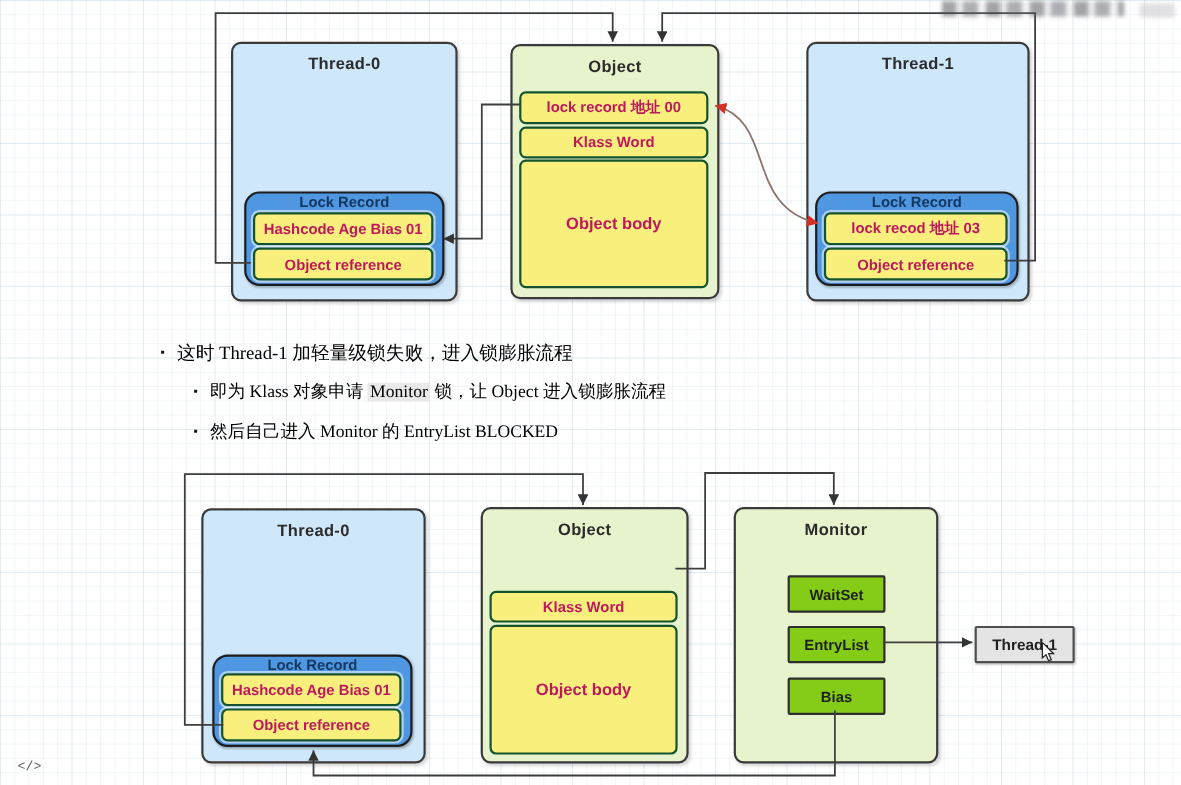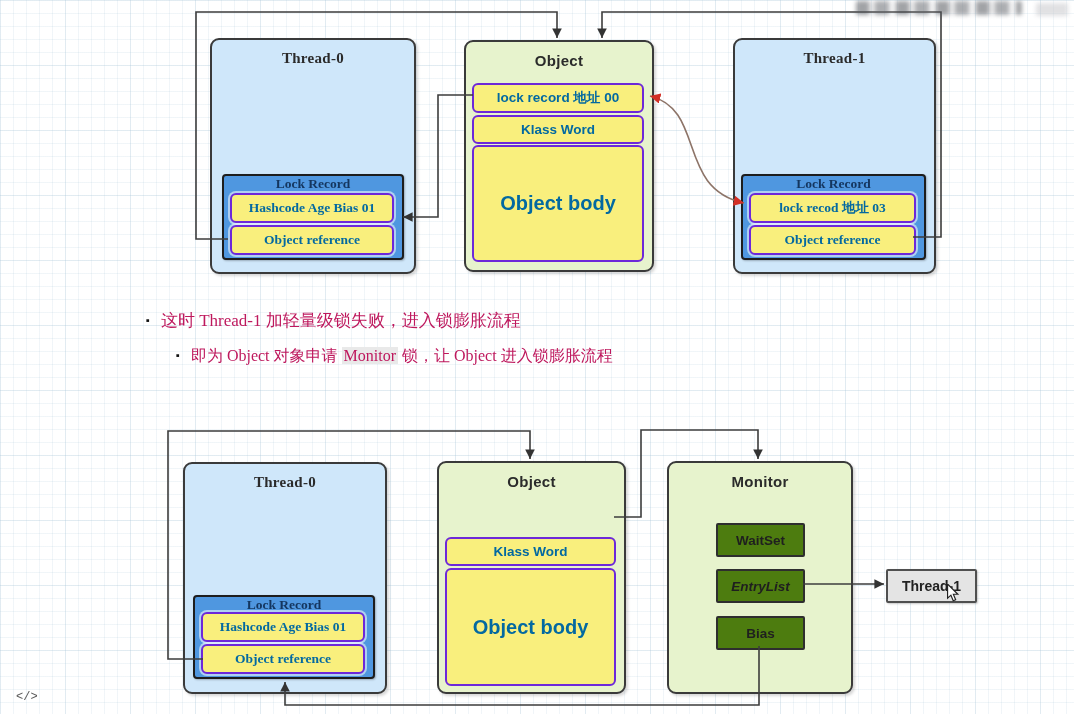--- a/index.html
+++ b/index.html
@@ -7,40 +7,40 @@
           font-family:"Liberation Sans",sans-serif;}
   .grid{position:absolute;inset:0;
         background-image:
           linear-gradient(to right, rgba(165,195,215,0.20) 1px, transparent 1px),
           linear-gradient(to bottom, rgba(165,195,215,0.20) 1px, transparent 1px),
           linear-gradient(to right, rgba(165,195,215,0.16) 1px, transparent 1px),
           linear-gradient(to bottom, rgba(165,195,215,0.16) 1px, transparent 1px);
         background-size:65px 65px,65px 65px,13px 13px,13px 13px;}
   .box{position:absolute;border:2px solid #3a3a3a;border-radius:9px;
        box-shadow:2px 2px 3px rgba(0,0,0,0.16);}
-  .t-blue{background:#cfe7fa;font-family:Liberation Serif, serif;}
+  .t-blue{background:#cfe7fa;}
   .t-green{background:#e7f3cd;}
   .box-title{position:absolute;left:0;right:0;top:10px;text-align:center;font-weight:bold;
              font-size:15px;color:#2b2b2b;letter-spacing:.3px;}
-  .lockrec{position:absolute;background:#4f97e0;border:2px solid #1d1d1d;border-radius:4px;
+  .lockrec{position:absolute;background:#4f97e0;border:2px solid #1d1d1d;border-radius:14px;
            box-shadow:1px 1px 2px rgba(0,0,0,0.25);}
   .lr-title{position:absolute;left:0;right:0;top:0;text-align:center;font-weight:bold;
             font-size:13.5px;color:#14365f;}
-  .yrow{position:absolute;background:#f9ef7d;border:2px solid #6d28d9;border-radius:6px;
+  .yrow{position:absolute;background:#f9ef7d;border:2px solid #14532d;border-radius:6px;
         display:flex;align-items:center;justify-content:center;font-weight:bold;
-        font-size:13.5px;color:#0369a1;white-space:nowrap;}
+        font-size:13.5px;color:#be185d;white-space:nowrap;}
   .lockrec .yrow{box-shadow:0 0 0 2px rgba(255,255,255,0.55);}
-  .obody{font-size:20px;}
-  .slot{position:absolute;background:#4d7c0f;border:2px solid #2e2e2e;border-radius:2px;
+  .obody{font-size:15px;}
+  .slot{position:absolute;background:#84cc16;border:2px solid #2e2e2e;border-radius:2px;
         display:flex;align-items:center;justify-content:center;font-weight:bold;
         font-size:13.5px;color:#1f1f1f;}
   .tag{position:absolute;background:#e4e4e4;border:2px solid #4f4f4f;border-radius:2px;
        display:flex;align-items:center;justify-content:center;font-weight:bold;
        font-size:14px;color:#222;box-shadow:1px 1px 2px rgba(0,0,0,0.22);}
-  .note{position:absolute;font-family:"Liberation Serif",serif;font-size:17px;color:#be185d;
+  .note{position:absolute;font-family:"Liberation Serif",serif;font-size:17px;color:#000000;
         white-space:nowrap;}
   .note::before{content:"▪";margin-right:11px;font-size:11px;vertical-align:2px;color:#111;}
   .note.sub{font-size:16px;}
   .hl{background:#e9e9e9;padding:0 2px;}
   .overlay{position:absolute;inset:0;pointer-events:none;}
   .code-glyph{position:absolute;left:16px;top:690px;font-family:"Liberation Mono",monospace;
               font-size:12px;color:#5a5a5a;}
   .wm{position:absolute;filter:blur(2px);opacity:.55;border-radius:2px;}
   .wm1{left:856px;top:1px;width:166px;height:14px;
        background:repeating-linear-gradient(90deg,#55585e 0 13px,rgba(150,150,155,.35) 13px 19px,#6a6d73 19px 33px,rgba(190,190,195,.3) 33px 40px);}
@@ -72,41 +72,42 @@
   <div class="box t-blue" style="left:733px;top:38px;width:199px;height:232px;">
     <div class="box-title">Thread-1</div>
     <div class="lockrec" style="left:6px;top:134px;width:181px;height:82px;">
       <div class="lr-title">Lock Record</div>
       <div class="yrow" style="left:6px;top:17px;width:163px;height:26px;">lock recod 地址 03</div>
       <div class="yrow" style="left:6px;top:49px;width:163px;height:26px;">Object reference</div>
     </div>
   </div>
 
   <div class="note" style="left:146px;top:309px;"><span>这时 Thread-1 加轻量级锁失败，进入锁膨胀流程</span></div>
-  <div class="note sub" style="left:176px;top:346px;"><span>即为 Object 对象申请 </span><span class="hl">Monitor</span><span> 锁，让 Object 进入锁膨胀流程</span></div>
+  <div class="note sub" style="left:176px;top:346px;"><span>即为 Klass 对象申请 </span><span class="hl">Monitor</span><span> 锁，让 Object 进入锁膨胀流程</span></div>
+  <div class="note sub" style="left:176px;top:382px;"><span>然后自己进入 Monitor 的 EntryList BLOCKED</span></div>
 
   <div class="box t-blue" style="left:183px;top:462px;width:200px;height:228px;">
     <div class="box-title">Thread-0</div>
     <div class="lockrec" style="left:8px;top:131px;width:178px;height:80px;">
       <div class="lr-title">Lock Record</div>
       <div class="yrow" style="left:6px;top:15px;width:160px;height:26px;">Hashcode Age Bias 01</div>
       <div class="yrow" style="left:6px;top:47px;width:160px;height:26px;">Object reference</div>
     </div>
   </div>
 
   <div class="box t-green" style="left:437px;top:461px;width:185px;height:229px;">
     <div class="box-title">Object</div>
     <div class="yrow" style="left:6px;top:74px;width:167px;height:25px;">Klass Word</div>
     <div class="yrow obody" style="left:6px;top:105px;width:167px;height:114px;">Object body</div>
   </div>
 
   <div class="box t-green" style="left:667px;top:461px;width:182px;height:229px;">
     <div class="box-title">Monitor</div>
     <div class="slot" style="left:47px;top:60px;width:85px;height:30px;">WaitSet</div>
-    <div class="slot" style="left:47px;top:106px;width:85px;height:30px;font-style:italic;">EntryList</div>
+    <div class="slot" style="left:47px;top:106px;width:85px;height:30px;">EntryList</div>
     <div class="slot" style="left:47px;top:153px;width:85px;height:30px;">Bias</div>
   </div>
 
   <div class="tag" style="left:886px;top:569px;width:87px;height:30px;">Thread-1</div>
 
   <svg class="overlay" width="1074" height="714" viewBox="0 0 1074 714">
     <defs>
       <marker id="ah" viewBox="0 0 10 10" refX="10" refY="5" markerWidth="6" markerHeight="6" orient="auto-start-reverse">
           <path d="M0,0 L10,5 L0,10 z" fill="#333"></path>
         </marker>

